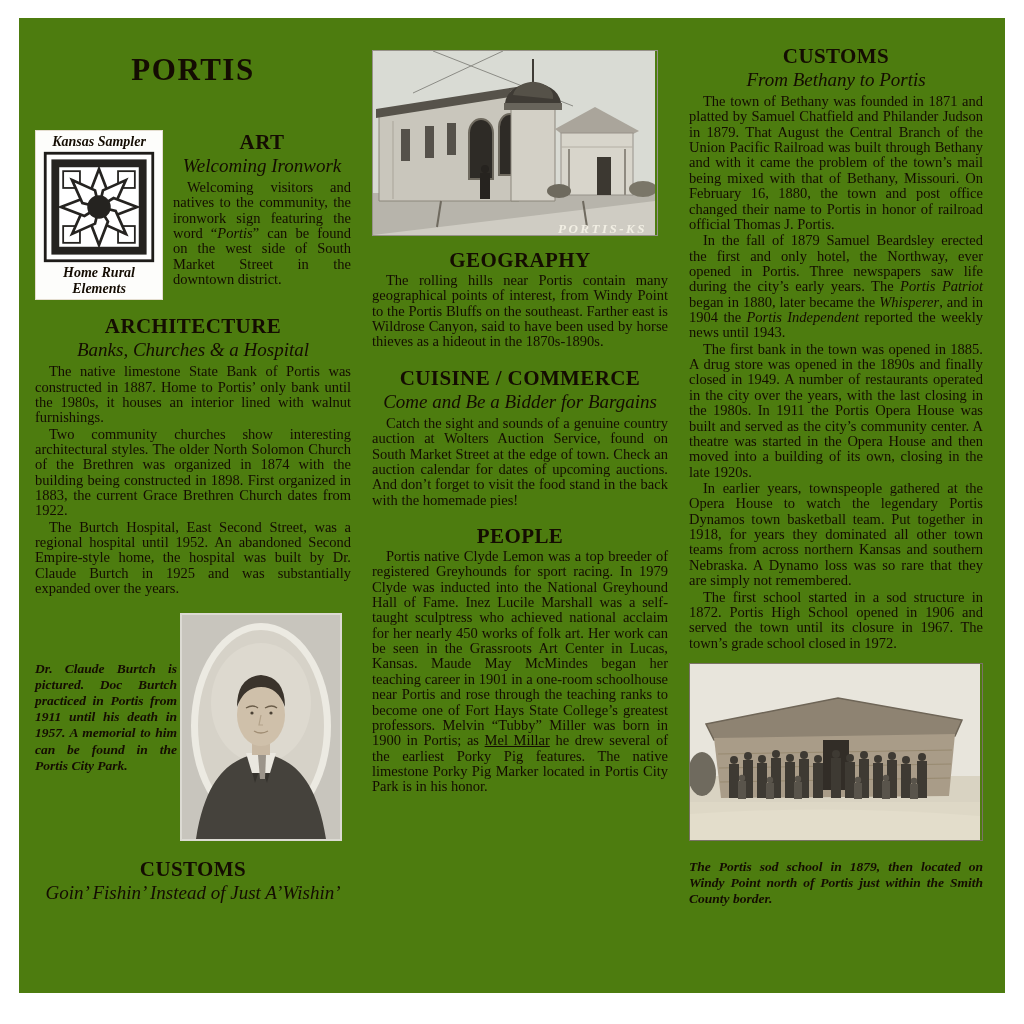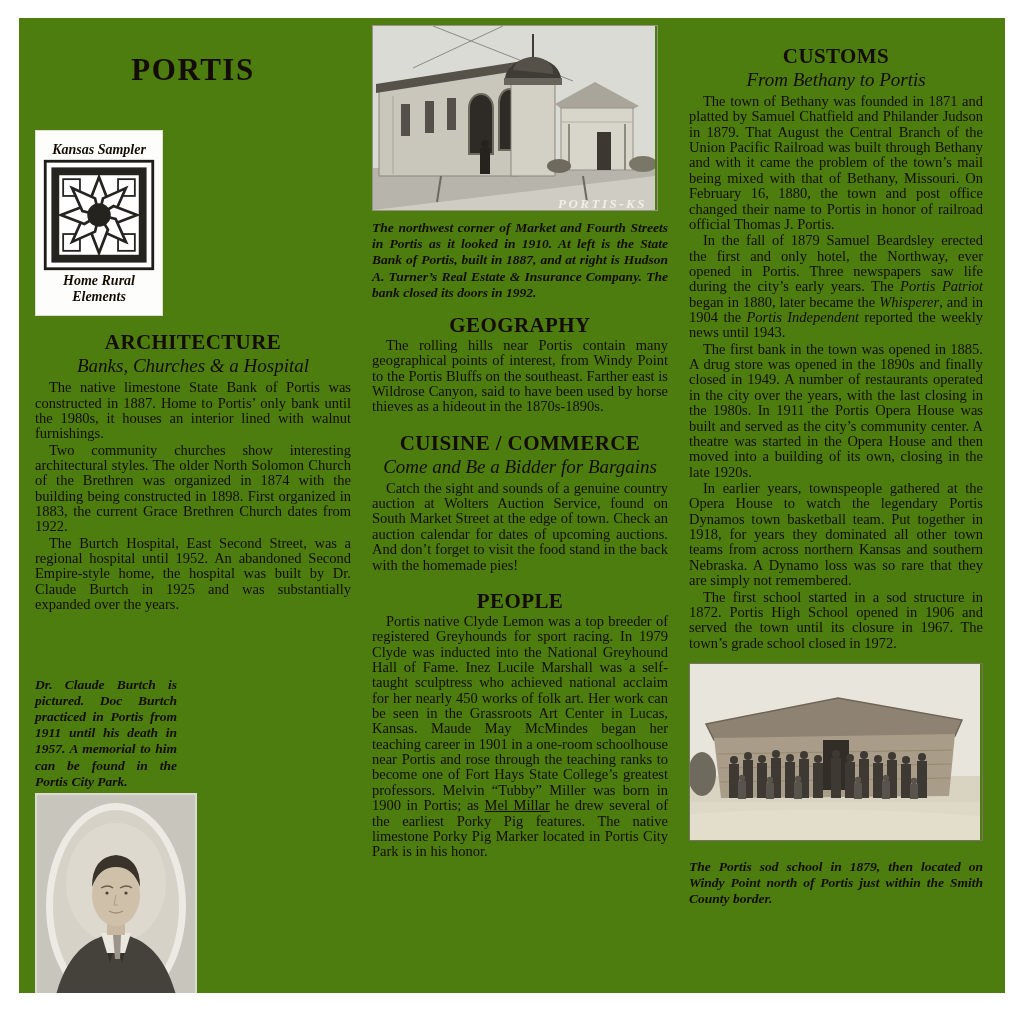--- a/index.html
+++ b/index.html
@@ -17,36 +17,36 @@
   .masthead .est{font-size:21px;font-weight:bold;margin-top:2px;}
 
   
   .sec h2{margin:0;font-size:21px;font-weight:bold;text-align:center;letter-spacing:0.4px;}
   .sec h3{margin:0 0 3px 0;font-size:19px;font-weight:normal;font-style:italic;text-align:center;white-space:nowrap;}
   .sec p{margin:0;font-size:14.5px;line-height:1.06;text-align:justify;text-indent:14px;}
   .sec p + p{margin-top:1px;}
 
   
   .art-row{display:flex;gap:10px;margin-top:42px;align-items:flex-start;}
-  .logo{width:128px;background:#fdfdfb;border:1px solid #e4ddcf;padding:11px 2px;box-sizing:border-box;text-align:center;flex:none;}
+  .logo{width:128px;background:#fdfdfb;border:1px solid #e4ddcf;padding:3px 2px;box-sizing:border-box;text-align:center;flex:none;}
   .logo .ltxt{font-size:14px;font-weight:bold;font-style:italic;line-height:1.1;}
   .logo svg{display:block;margin:2px auto;}
   .art-sec{flex:1;min-width:0;}
   .art-sec h3{white-space:nowrap;}
 
   .mt14{margin-top:14px;} .mt16{margin-top:16px;} .mt8{margin-top:8px;}
 
   
-  .fig-row{display:flex;gap:3px;margin-top:16px;align-items:flex-start;flex-direction:column;}
+  .fig-row{display:flex;gap:3px;margin-top:16px;align-items:flex-start;}
   .caption{font-size:13.5px;font-weight:bold;font-style:italic;line-height:1.2;text-align:justify;}
   .burtch-cap{width:142px;margin-top:48px;}
   .photo{flex:none;line-height:0;}
   .photo svg{display:block;}
 
-  .bank-photo-wrap{position:relative;margin-top:7px;width:284px;border:1px solid #97928a;}
+  .bank-photo-wrap{position:relative;margin-top:32px;width:284px;border:1px solid #97928a;}
   .photo-label{position:absolute;right:10px;bottom:6px;color:#f2efe4;font-size:13px;font-style:italic;letter-spacing:2.5px;font-weight:bold;}
   .bank-cap{margin-top:9px;}
   .sod-wrap{margin-top:12px;width:292px;border:1px solid #7a7266;}
   .sod-cap{margin-top:18px;}
   .portrait-wrap{border:2px solid #dcdad3;}
   .hist-top{margin-top:26px;}
 </style>
 </head>
 <body>
 
@@ -74,20 +74,25 @@
             <polygon points="50,16 58,37 50,50 42,37" transform="rotate(135 50 50)"></polygon>
             <polygon points="50,16 58,37 50,50 42,37" transform="rotate(180 50 50)"></polygon>
             <polygon points="50,16 58,37 50,50 42,37" transform="rotate(225 50 50)"></polygon>
             <polygon points="50,16 58,37 50,50 42,37" transform="rotate(270 50 50)"></polygon>
             <polygon points="50,16 58,37 50,50 42,37" transform="rotate(315 50 50)"></polygon>
           </g>
           <circle cx="50" cy="50" r="10.5" fill="#252320"></circle>
         </svg>
         <div class="ltxt">Home Rural Elements</div>
       </div>
+      <section class="sec art-sec">
+        <h2>ART</h2>
+        <h3>Welcoming Ironwork</h3>
+        <p>Welcoming visitors and natives to the community, the ironwork sign featuring the word “<i>Portis</i>” can be found on the west side of South Market Street in the downtown district.</p>
+      </section>
     </div>
 
     <section class="sec mt14">
       <h2>ARCHITECTURE</h2>
       <h3>Banks, Churches &amp; a Hospital</h3>
       <p>The native limestone State Bank of Portis was constructed in 1887. Home to Portis’ only bank until the 1980s, it houses an interior lined with walnut furnishings.</p>
       <p>Two community churches show interesting architectural styles. The older North Solomon Church of the Brethren was organized in 1874 with the building being constructed in 1898. First organized in 1883, the current Grace Brethren Church dates from 1922.</p>
       <p>The Burtch Hospital, East Second Street, was a regional hospital until 1952.  An abandoned Second Empire-style home, the hospital was built by Dr. Claude Burtch in 1925 and was substantially expanded over the years.</p>
     </section>
 
@@ -152,21 +157,20 @@
         <line x1="252" y1="98" x2="252" y2="144" stroke="#8f8a80" stroke-width="2"></line>
         <ellipse cx="186" cy="140" rx="12" ry="7" fill="#6e6a5e"></ellipse>
         <ellipse cx="270" cy="138" rx="14" ry="8" fill="#7a7668"></ellipse>
         <circle cx="112" cy="118" r="4" fill="#26231f"></circle>
         <rect x="107" y="122" width="10" height="26" fill="#26231f"></rect>
         <line x1="68" y1="150" x2="64" y2="176" stroke="#6f6a5f" stroke-width="2"></line>
         <line x1="210" y1="150" x2="214" y2="176" stroke="#6f6a5f" stroke-width="2"></line>
       </svg>
       <div class="photo-label">PORTIS-KS</div>
     </div>
-    <div class="caption bank-cap">The northwest corner of Market and Fourth Streets in Portis as it looked in 1910.  At left is the State Bank of Portis, built in 1887, and at right is Hudson A. Turner’s Real Estate &amp; Insurance Company.  The bank closed its doors in 1992.</div>
 
     <section class="sec mt8" style="margin-top:12px;">
       <h2>GEOGRAPHY</h2>
       <p>The rolling hills near Portis contain many geographical points of interest, from Windy Point to the Portis Bluffs on the southeast.  Farther east is Wildrose Canyon, said to have been used by horse thieves as a hideout in the 1870s-1890s.</p>
     </section>
 
     <section class="sec mt16">
       <h2>CUISINE / COMMERCE</h2>
       <h3>Come and Be a Bidder for Bargains</h3>
       <p>Catch the sight and sounds of a genuine country auction at Wolters Auction Service, found on South Market Street at the edge of town.  Check an auction calendar for dates of upcoming auctions.  And don’t forget to visit the food stand in the back with the homemade pies!</p>

